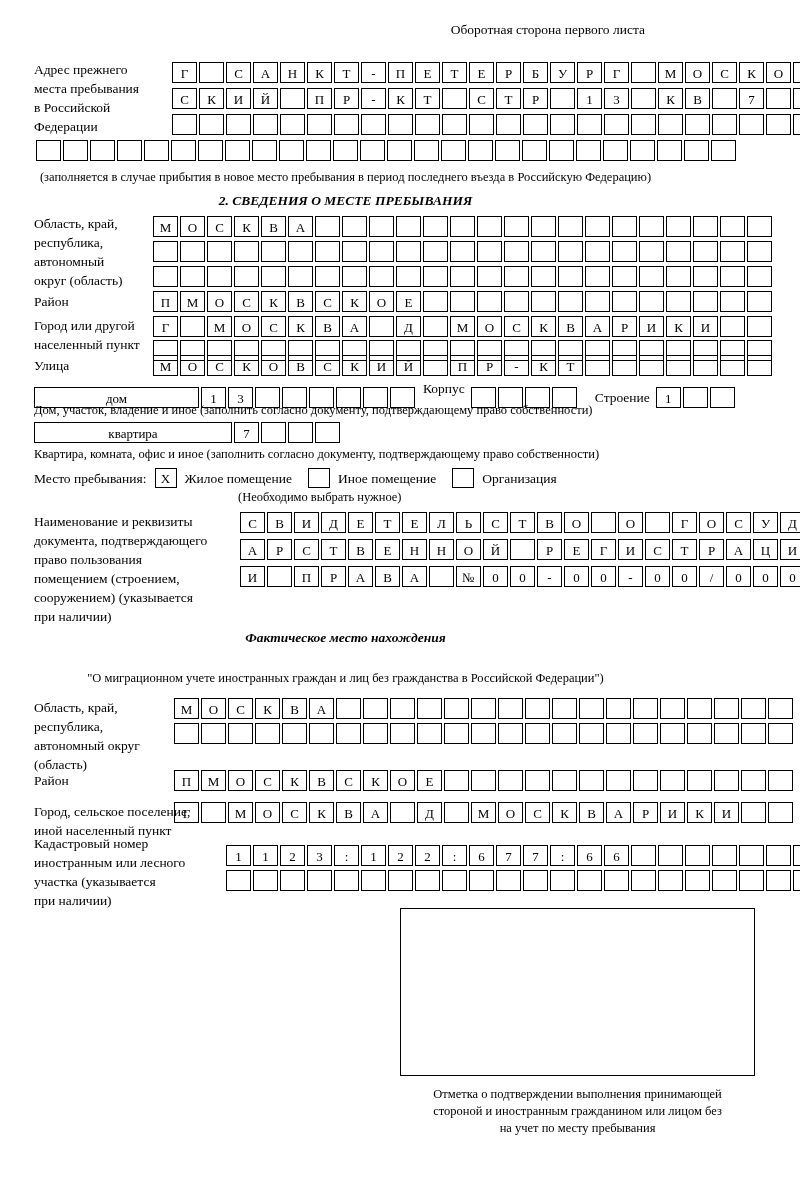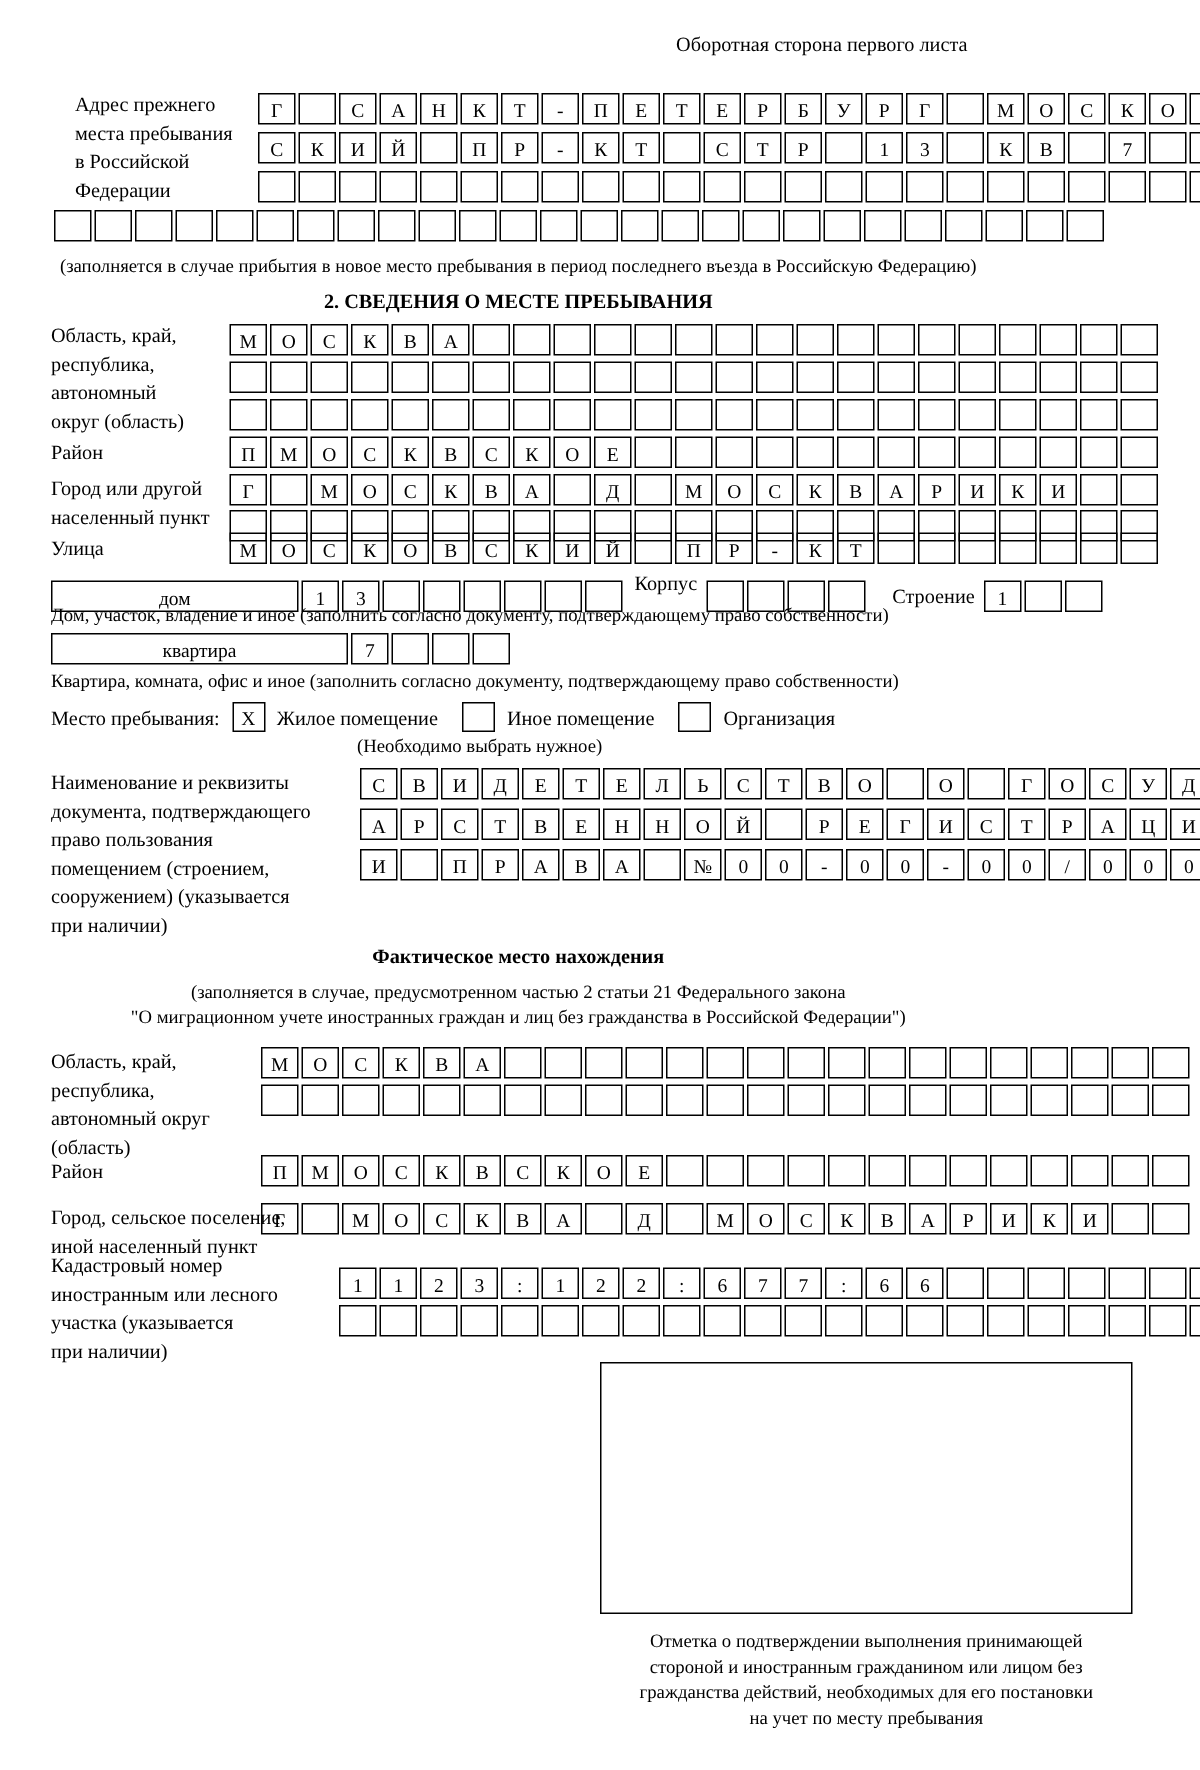--- a/index.html
+++ b/index.html
@@ -79,40 +79,41 @@
     font-size: 12.5px;
     text-align: center;
     line-height: 17px;
   }
   .sect-title {
     position: absolute;
     width: 100%;
     text-align: center;
     font-weight: bold;
     font-size: 13.5px;
+    font-style: italic;
   }
   .check-cell {
     width: 22px;
     height: 20px;
     border: 1px solid #000;
     box-sizing: border-box;
     text-align: center;
     font-size: 13px;
     line-height: 20px;
     display: inline-block;
   }
 </style>
 </head>
 <body>
 
 <div class="page">
 
   <div class="header-right">Оборотная сторона первого листа</div>
 
-  <div class="row" style="top:60px; left:34px;margin-left:16px;">
+  <div class="row" style="top:60px; left:34px;">
     <div class="label">
       <div>Адрес прежнего</div>
       <div>места пребывания</div>
       <div>в Российской</div>
       <div>Федерации</div>
     </div>
   </div>
 
   <div class="boxes" style="position:absolute; top:62px; left:172px;">
     <div class="cell">Г</div>
@@ -551,21 +552,20 @@
     <div class="cell">-</div>
     <div class="cell">0</div>
     <div class="cell">0</div>
     <div class="cell">/</div>
     <div class="cell">0</div>
     <div class="cell">0</div>
     <div class="cell">0</div>
   </div>
 
   <div class="sect-title" style="top:630px;">Фактическое место нахождения</div>
-  <div class="note" style="top:654px;">(заполняется в случае, предусмотренном частью 2 статьи 21 Федерального закона</div>
   <div class="note" style="top:671px;">"О миграционном учете иностранных граждан и лиц без гражданства в Российской Федерации")</div>
 
   <div class="row" style="top:698px; left:34px;">
     <div class="label">
       <div>Область, край,</div>
       <div>республика,</div>
       <div>автономный округ</div>
       <div>(область)</div>
     </div>
   </div>
@@ -736,17 +736,16 @@
     <div class="cell"></div>
     <div class="cell"></div>
     <div class="cell"></div>
 
   </div>
 
   <div class="stamp-box" style="top:908px; left:400px; width:355px; height:168px;"></div>
   <div class="stamp-caption" style="top:1086px; left:380px; width:395px;">
     <div>Отметка о подтверждении выполнения принимающей</div>
     <div>стороной и иностранным гражданином или лицом без</div>
-    <div>гражданства действий, необходимых для его постановки</div>
     <div>на учет по месту пребывания</div>
   </div>
 
 </div>
 
 </body></html>

